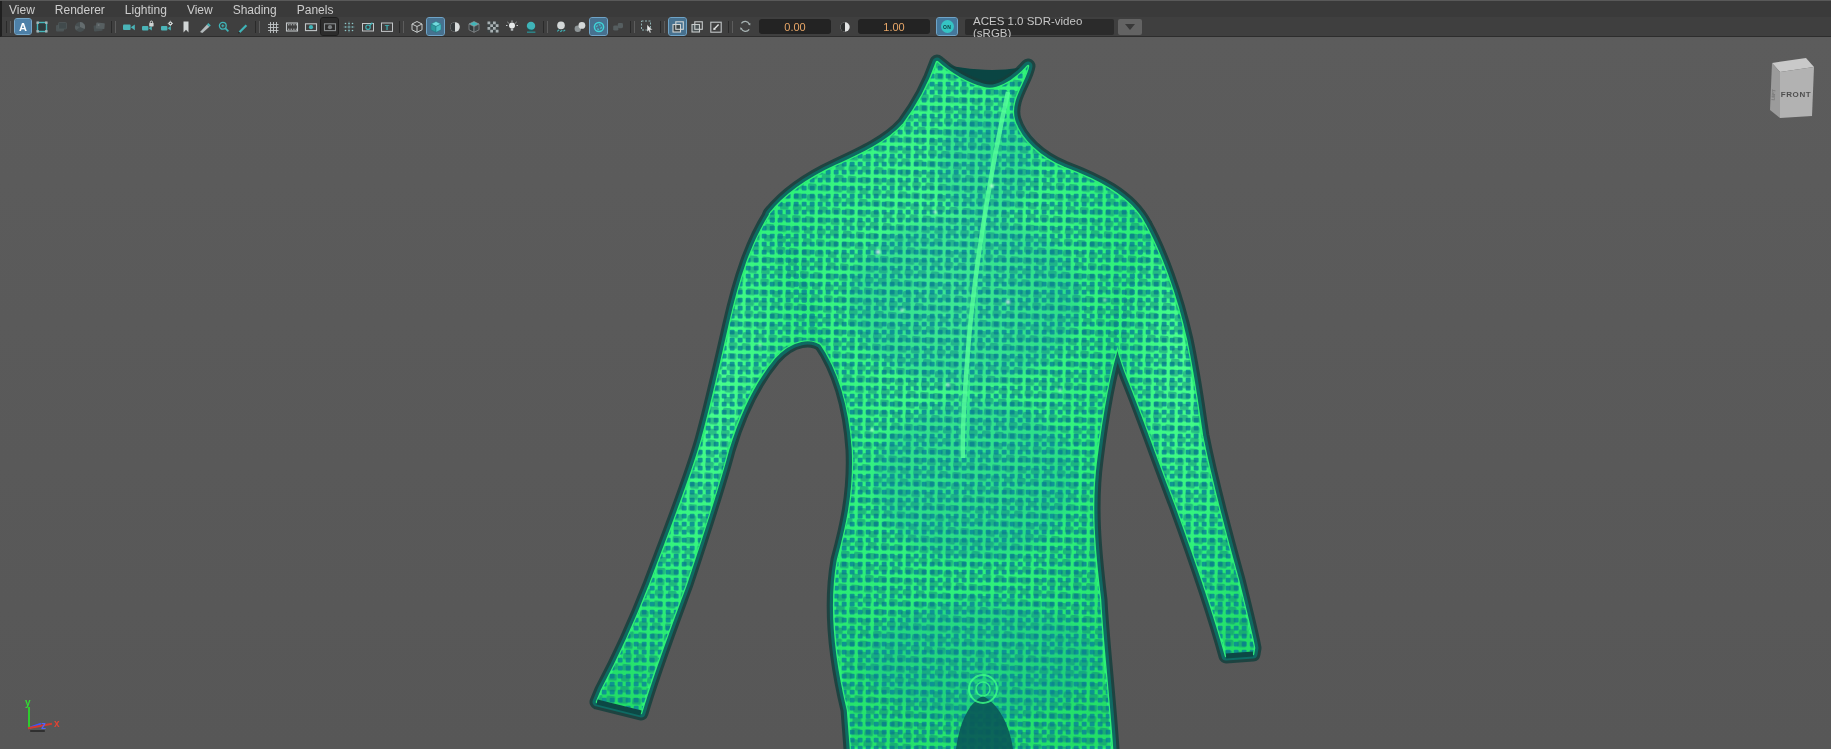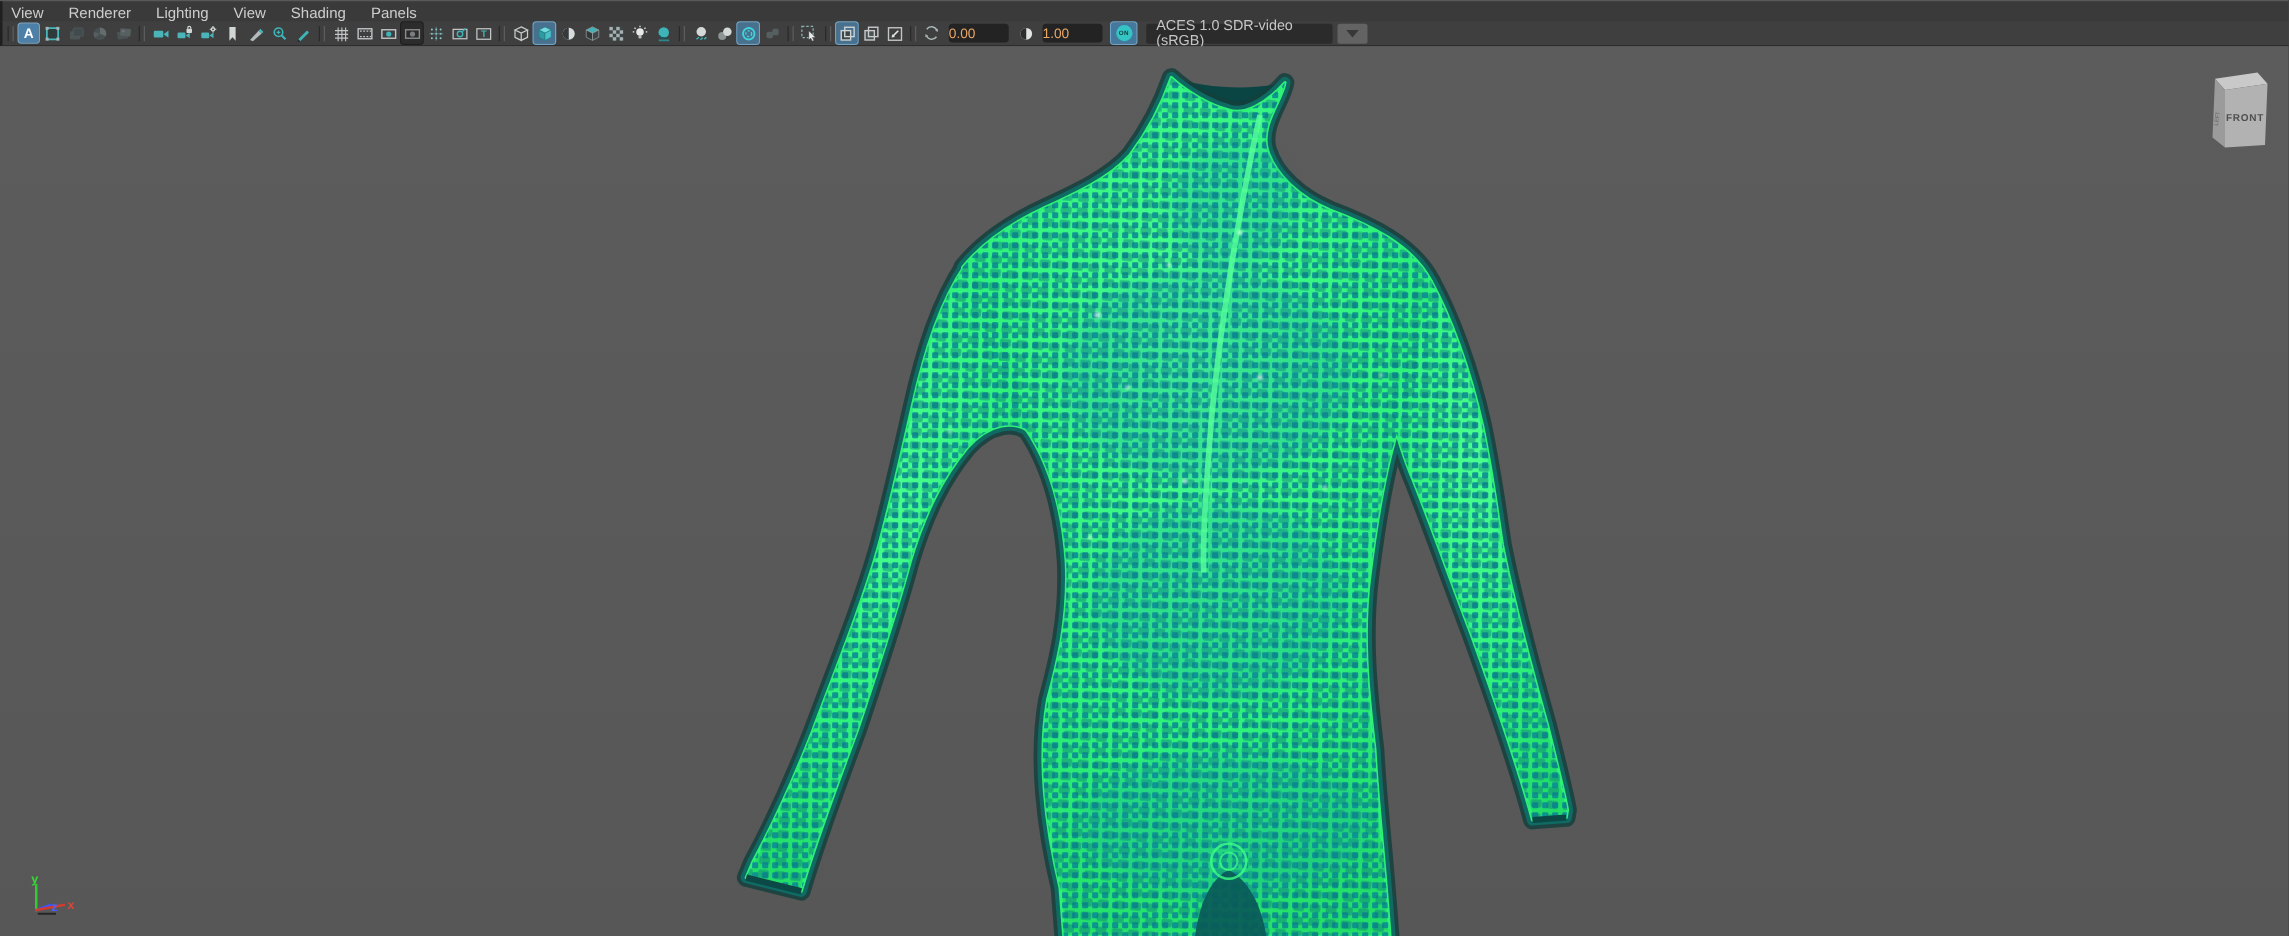--- a/index.html
+++ b/index.html
@@ -25,22 +25,22 @@
   .grip { width:5px; height:12px; margin:0 2px;
     border-left:1px solid #2a2a2a; border-right:1px solid #5d5d5d; }
   .ti { width:17px; height:17px; display:flex; align-items:center; justify-content:center;
     border-radius:2px; flex:0 0 auto; }
   .ti svg { display:block; }
   .ti.active { background:#47718f; outline:1px solid #6fa4c8; }
   .ti.pressed { background:#2c2c2c; outline:1px solid #1e1e1e; }
   .ti.a-ic { background:#4d80a8; color:#ffffff; font-size:11px; font-weight:bold;
     width:16px; height:15px; outline:1px solid #76a6c8; }
   .num {
-    width:48px; height:15px; background:#232323; border:none; border-radius:3px;
-    color:#e9a768; font-size:11px; text-align:left; margin:0 3px;
+    width:72px; height:15px; background:#232323; border:none; border-radius:3px;
+    color:#e9a768; font-size:11px; text-align:center; margin:0 3px;
     font-family:"Liberation Sans", sans-serif;
   }
   .onbtn { width:20px; height:17px; background:#44789c; outline:1px solid #6fa4c8;
     border-radius:2px; display:flex; align-items:center; justify-content:center; margin:0 2px; }
   .oncirc { width:13px; height:13px; border-radius:50%; background:#35c4c4;
     color:#0c3d3d; font-size:5px; font-weight:bold; display:flex; align-items:center;
     justify-content:center; letter-spacing:.2px; }
   #vt-dd { width:149px; height:16px; background:#2b2b2b; border-radius:2px;
     color:#c6c6c6; font-size:11.5px; display:flex; align-items:center;
     padding-left:8px; margin-left:4px; }

